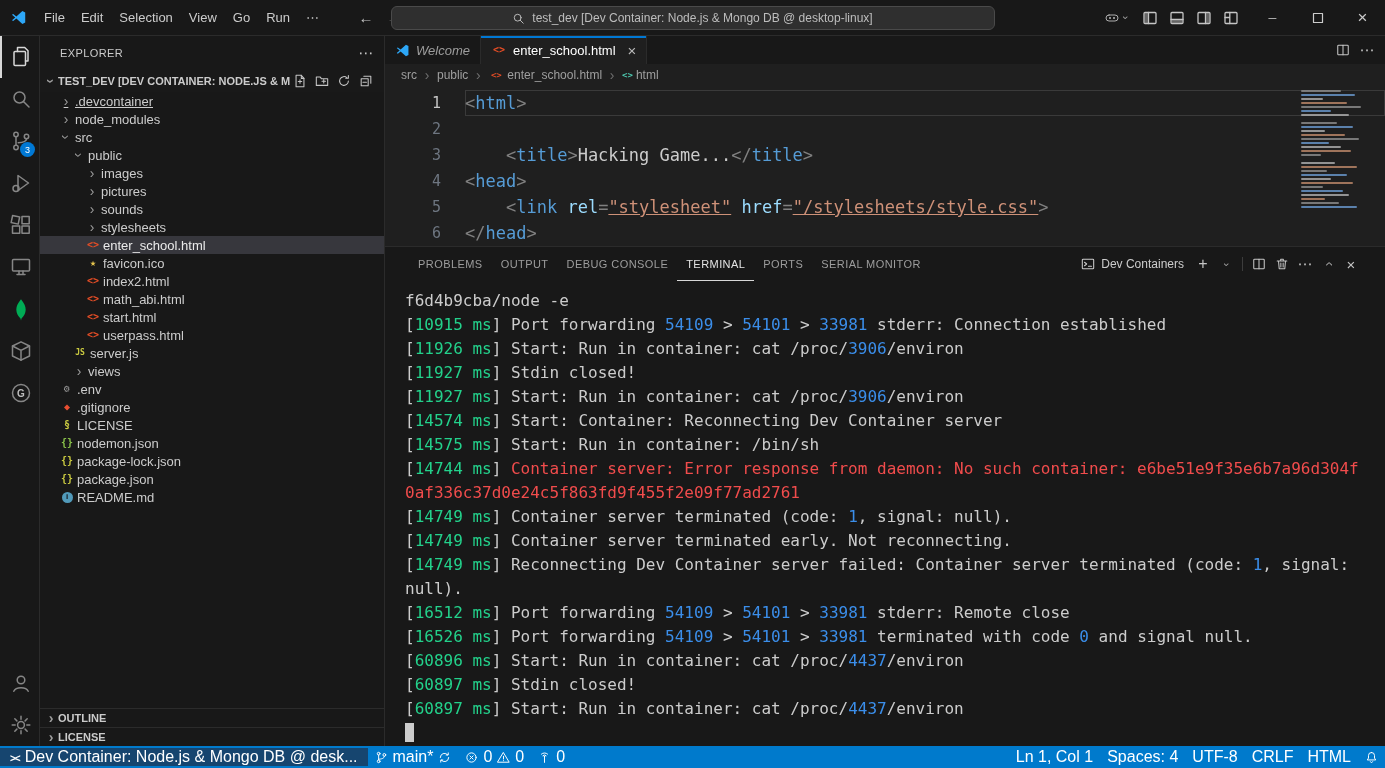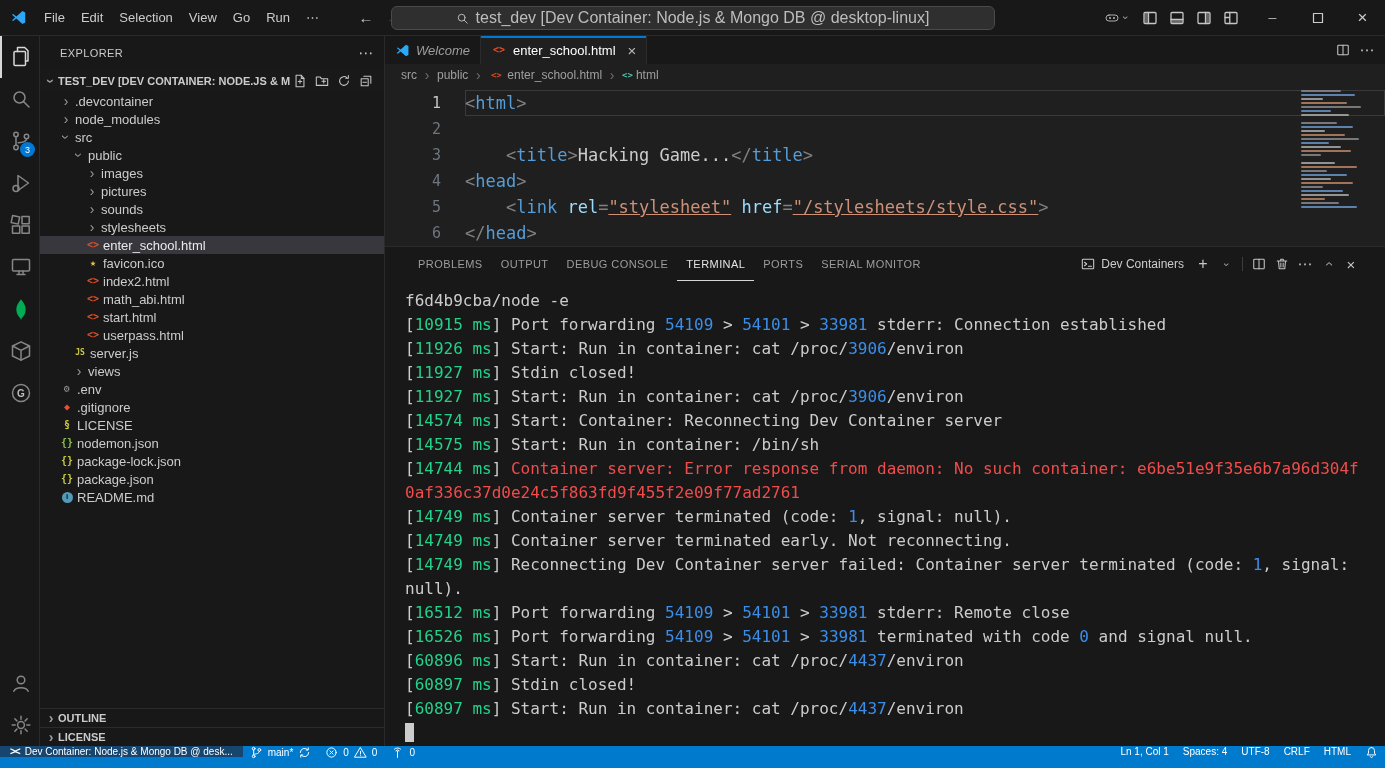--- a/index.html
+++ b/index.html
@@ -28,21 +28,21 @@
 
   
   .titlebar{height:36px;background:#181818;border-bottom:1px solid #2b2b2b;display:flex;align-items:center;position:relative;flex:none}
   .logo{width:36px;display:flex;align-items:center;justify-content:center}
   .logo svg{width:17px;height:17px}
   .menubar{display:flex;align-items:center}
   .menu-item{padding:0 8px;height:23px;line-height:23px;border-radius:5px;color:#ccc;font-size:13px;cursor:pointer}
   .nav-arrows{display:flex;align-items:center;margin-left:28px;gap:6px}
   .searchbox{position:absolute;left:50%;top:6px;transform:translateX(-50%);width:604px;height:24px;
     background:#2f2f2f;border:1px solid #4a4a4a;border-radius:6px;display:flex;align-items:center;justify-content:center;
-    gap:7px;color:#bdbdbd;font-size:16px;cursor:pointer}
+    gap:7px;color:#bdbdbd;font-size:12px;cursor:pointer}
   .tb-right{margin-left:auto;display:flex;align-items:center;gap:5px;padding-right:8px;color:#c5c5c5}
   .win-controls{display:flex;height:36px}
   .win-btn{width:45px;height:36px;display:flex;align-items:center;justify-content:center;color:#ccc;cursor:pointer}
 
   
   .main{display:flex;height:710px;flex:none}
   .activitybar{width:40px;background:#181818;border-right:1px solid #2b2b2b;display:flex;flex-direction:column;flex:none}
   .ab-top{display:flex;flex-direction:column}
   .ab-bottom{margin-top:auto;display:flex;flex-direction:column}
   .ab-item{width:39px;height:42px;display:flex;align-items:center;justify-content:center;color:#868686;position:relative;cursor:pointer;border-left:2px solid transparent}
@@ -114,21 +114,21 @@
   .pa-sep{width:1px;height:14px;background:#3c3c3c;margin:0 3px}
   .terminal{flex:1;overflow:hidden;padding:8px 24px 0 20px;
     font-family:"DejaVu Sans Mono",monospace;font-size:16px;line-height:24px;color:#cccccc}
   .tline{white-space:pre-wrap;word-break:break-all;min-height:24px}
   .t-ts{color:var(--terminal_green,#23d18b)}
   .t-num{color:var(--terminal_blue,#3b8eea)}
   .t-err{color:var(--terminal_red,#f14c4c)}
   .tcursor{display:inline-block;width:9px;height:19px;background:#cccccc;vertical-align:-4px}
 
   
-  .statusbar{height:22px;background:var(--statusbar_bg,#007acc);display:flex;align-items:flex-start;color:#fff;font-size:10px;flex:none}
+  .statusbar{height:22px;background:var(--statusbar_bg,#007acc);display:flex;align-items:center;color:#fff;font-size:16px;flex:none}
   .sb-item{display:flex;align-items:center;gap:5px;padding:0 7px;cursor:pointer;white-space:nowrap}
   .sb-remote{background:var(--remote_bg,#16456f);padding:0 10px}
   .sb-spacer{flex:1}
 </style>
 </head>
 <body>
 
 <header class="titlebar">
   <span class="logo">
     <svg viewBox="0 0 24 24">
@@ -316,21 +316,21 @@
         <span class="icon-btn mini">
             <svg class="ic s14" viewBox="0 0 16 16">
               <rect x="2.5" y="5.5" width="8" height="8"></rect>
               <path d="M5.5 2.5h8v8"></path>
               <path d="M4.5 9.5h4"></path>
             </svg>
           </span>
       </span>
     </div>
     <div class="tree">
-        <div class="tree-item" style="padding-left: 19px;">
+        <div class="tree-item" style="padding-left: 19px; text-decoration: underline;">
           <span class="twisty i-chev"></span>
           <span class="tree-label">.devcontainer</span>
         </div>
         <div class="tree-item" style="padding-left: 19px;">
           <span class="twisty i-chev"></span>
           <span class="tree-label">node_modules</span>
         </div>
         <div class="tree-item" style="padding-left: 19px;">
           <span class="twisty i-chev open"></span>
           <span class="tree-label">src</span>

